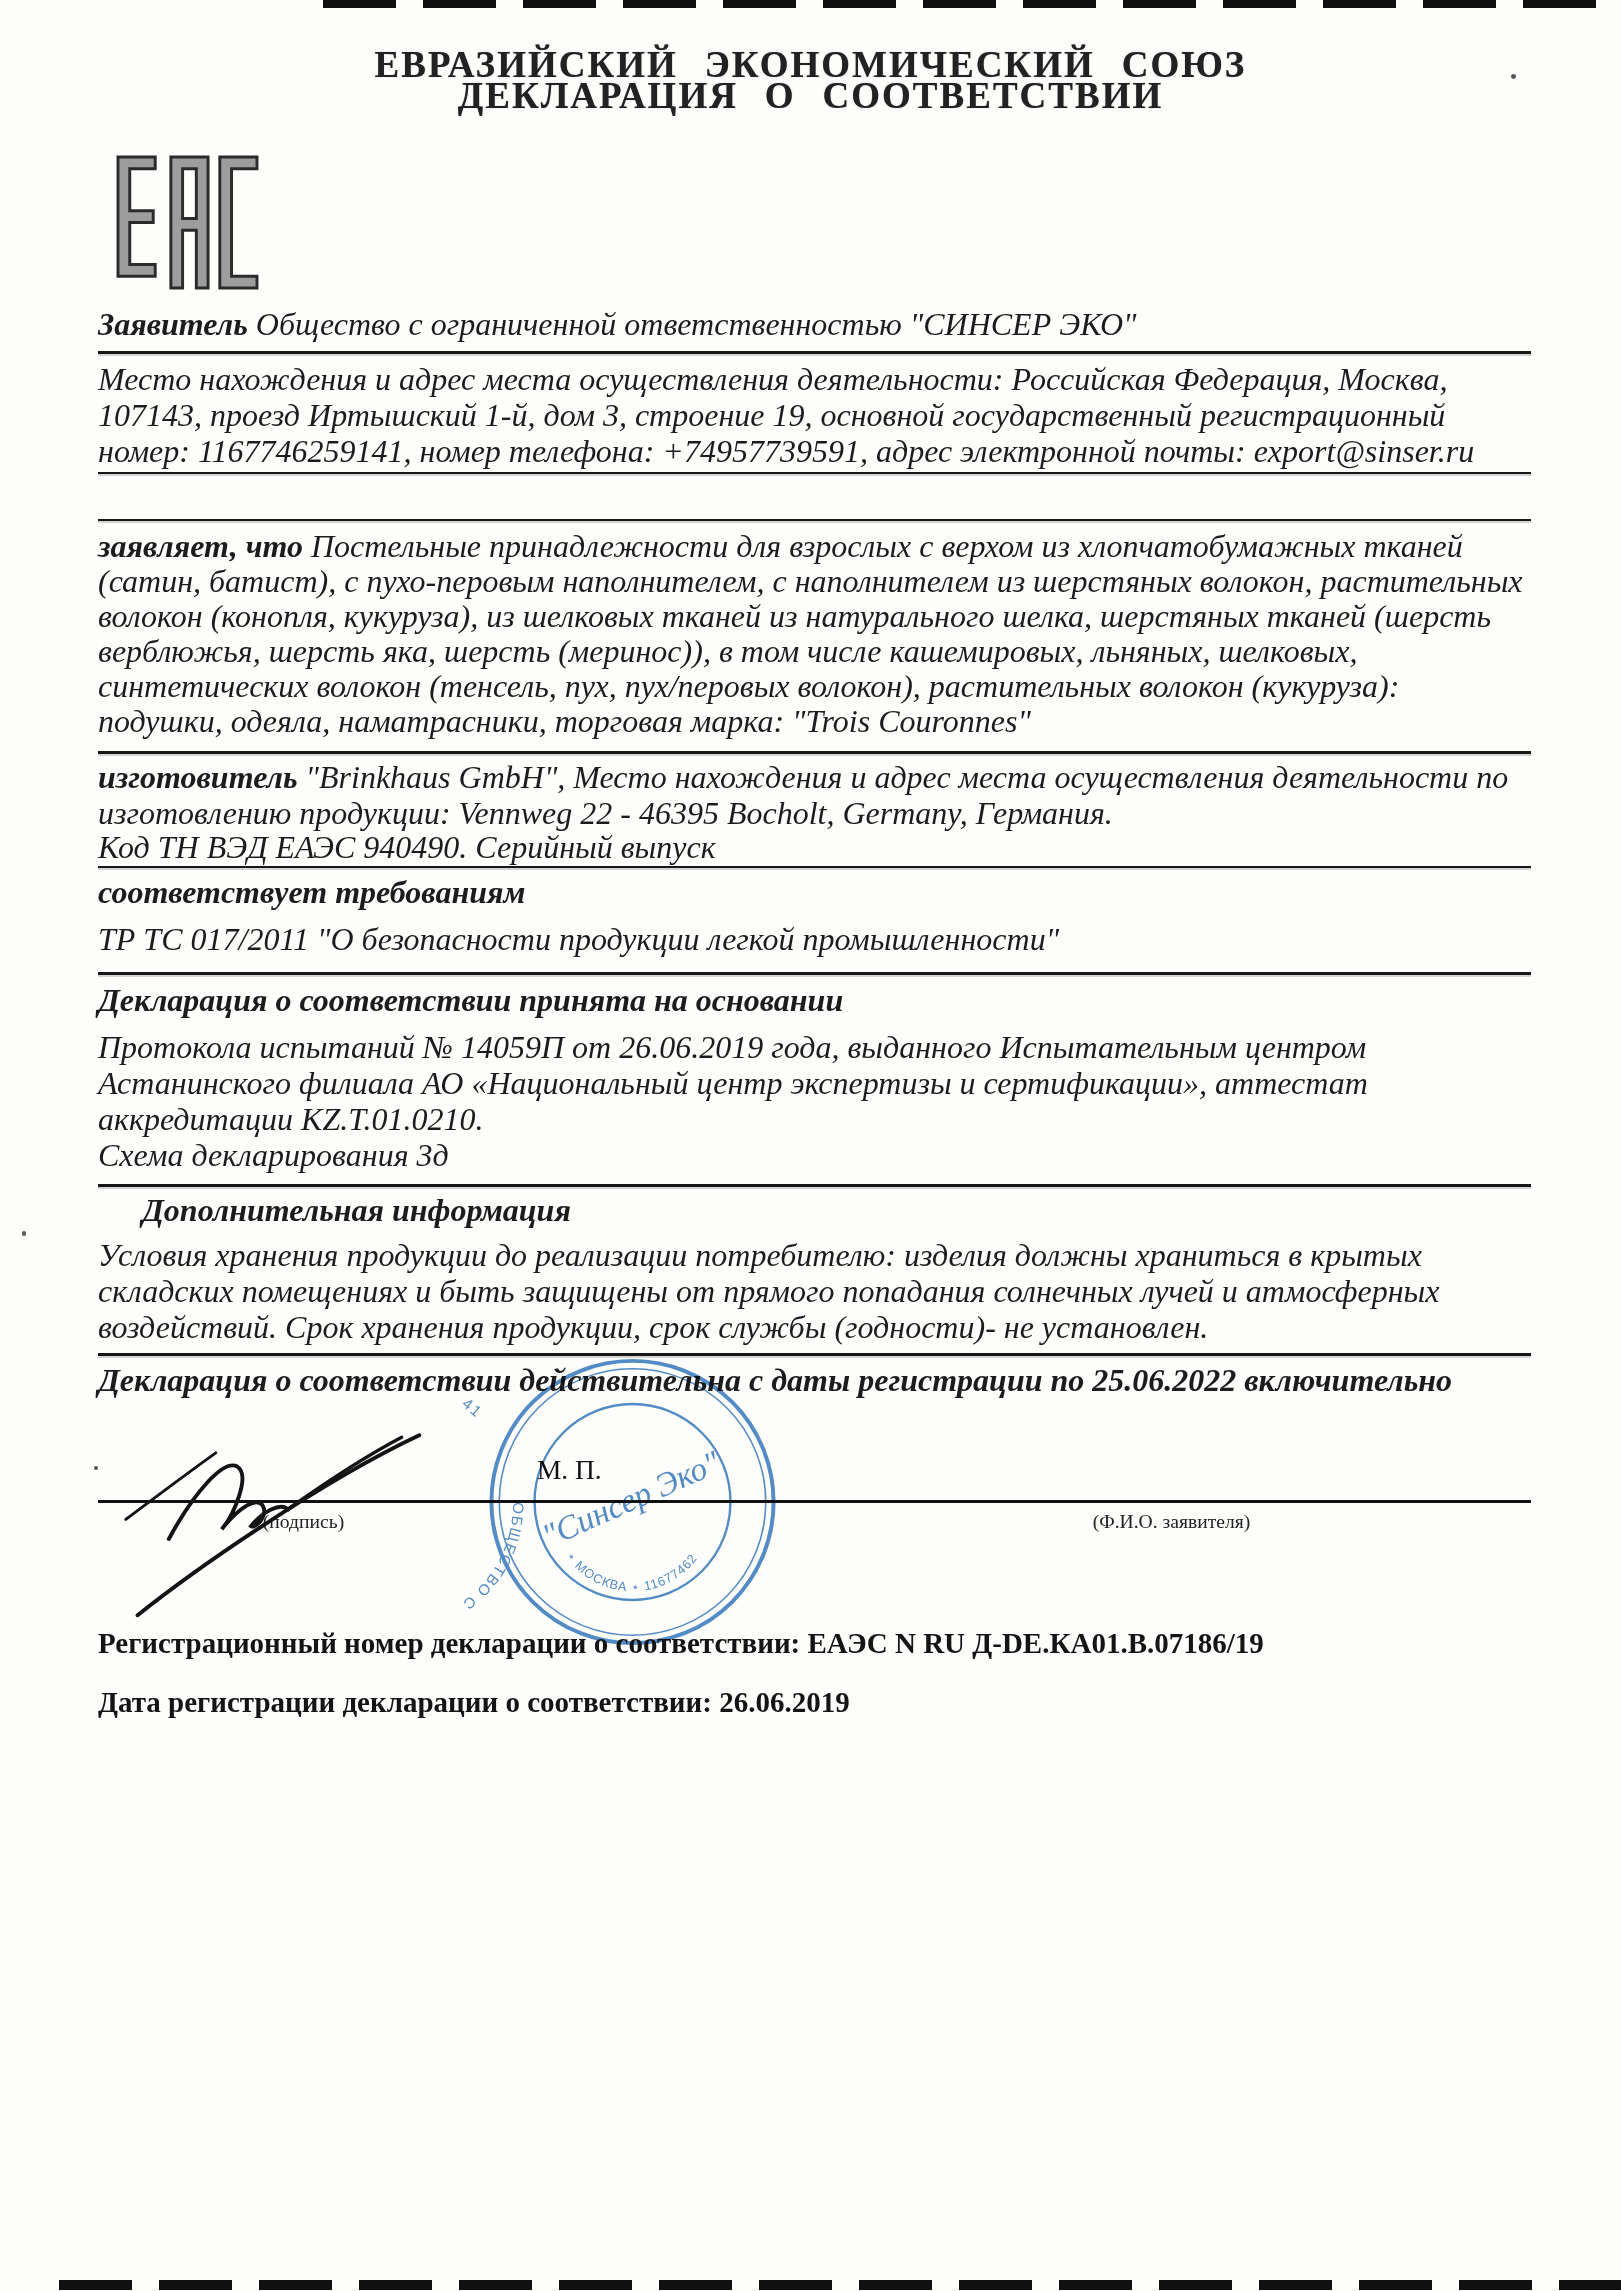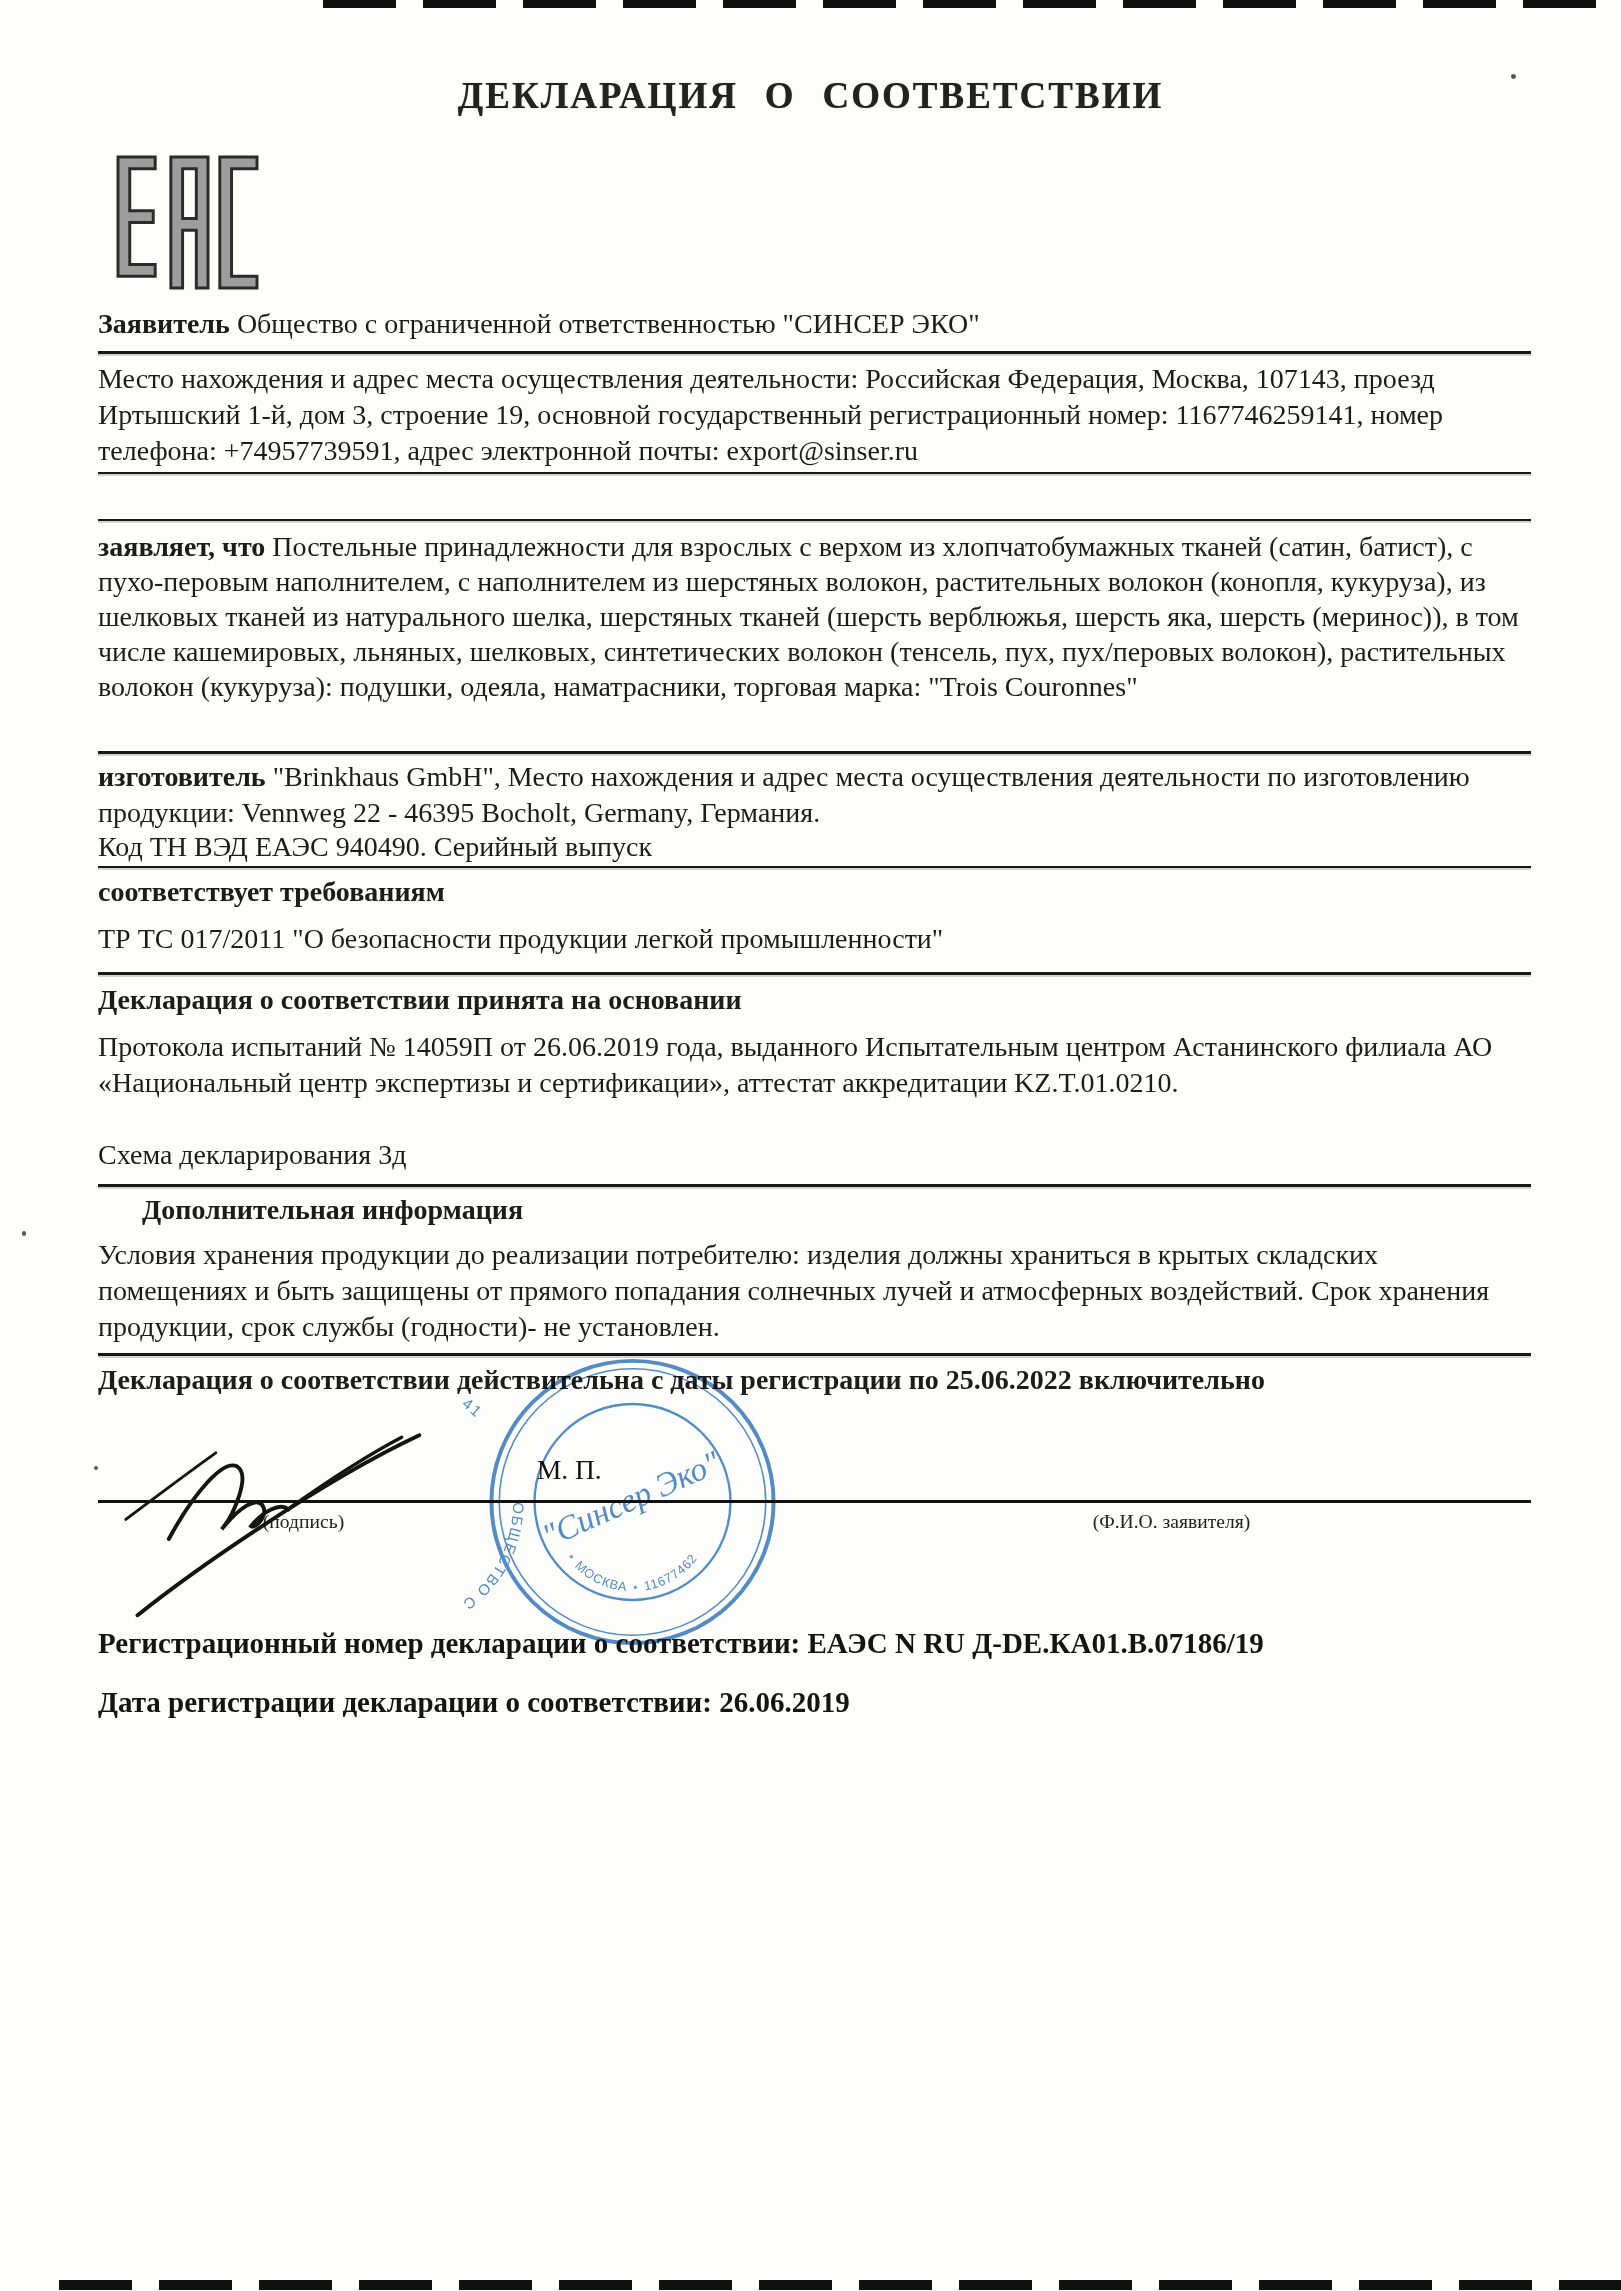--- a/index.html
+++ b/index.html
@@ -7,21 +7,21 @@
     position:relative;width:1621px;height:2292px;background:#fdfdfb;
     font-family:"Liberation Serif","DejaVu Serif",serif;color:#1b1b1b;
     overflow:hidden;margin:0 auto;
   }
   .abs{position:absolute;}
   .title{
     left:0;right:0;text-align:center;font-weight:bold;
     font-size:37px;letter-spacing:2px;word-spacing:15.7px;color:#222;
     text-shadow:0 0 1px rgba(40,40,40,.55);
   }
-  .bodytext{font-size:28px;line-height:36px;color:#1c1c1c;}
+  .bodytext{font-size:32px;line-height:36px;color:#1c1c1c;font-style:italic;}
   .lbl{font-weight:bold;}
   .col{left:98px;width:1433px;}
   .rule{left:98px;width:1433px;height:2.9px;background:#171717;box-shadow:0 2px 0 rgba(20,20,20,.18);}
   .caption{font-size:19.6px;color:#222;}
   .regline{font-size:29px;font-weight:bold;color:#141414;}
   .sigline{height:2.9px;background:#111;}
   .artifact{background:repeating-linear-gradient(90deg,#101010 0 73px,transparent 73px 100px);}
   .dot{width:4.9px;height:4.9px;border-radius:50%;background:#555;}
   .mp{font-size:27.4px;color:#121212;}
   .stamp-svg{mix-blend-mode:multiply;opacity:.88;}
@@ -30,20 +30,21 @@
 <body>
 
 <div class="page">
 
   <div class="abs artifact" style="left:323px;top:0;width:1298px;height:7.8px;"></div>
   <div class="abs artifact" style="left:59px;top:2280px;width:1562px;height:9.8px;"></div>
   <div class="abs dot" style="left:1511px;top:74px;"></div>
   <div class="abs dot" style="left:21.6px;top:1231px;"></div>
   <div class="abs dot" style="left:94px;top:1466px;width:3.9px;height:3.9px;"></div>
 
+  <div class="abs title" style="top:43px;">ЕВРАЗИЙСКИЙ ЭКОНОМИЧЕСКИЙ СОЮЗ</div>
   <div class="abs title" style="top:74px;">ДЕКЛАРАЦИЯ О СООТВЕТСТВИИ</div>
 
   <div class="abs" style="left:114px;top:153px;width:147px;height:139px;">
     <svg width="147" height="139" viewBox="0 0 150 142">
       <g fill="#9d9d9d" stroke="#2b2b2b" stroke-width="3">
 
         <path d="M4 4 h38 v12 h-26 v43 h24 v12 h-24 v43 h26 v12 h-38 z"></path>
 
         <path d="M58 4 h38 v134 h-12 v-59 h-14 v59 h-12 z M70 16 v51 h14 v-51 z" fill-rule="evenodd"></path>
 

